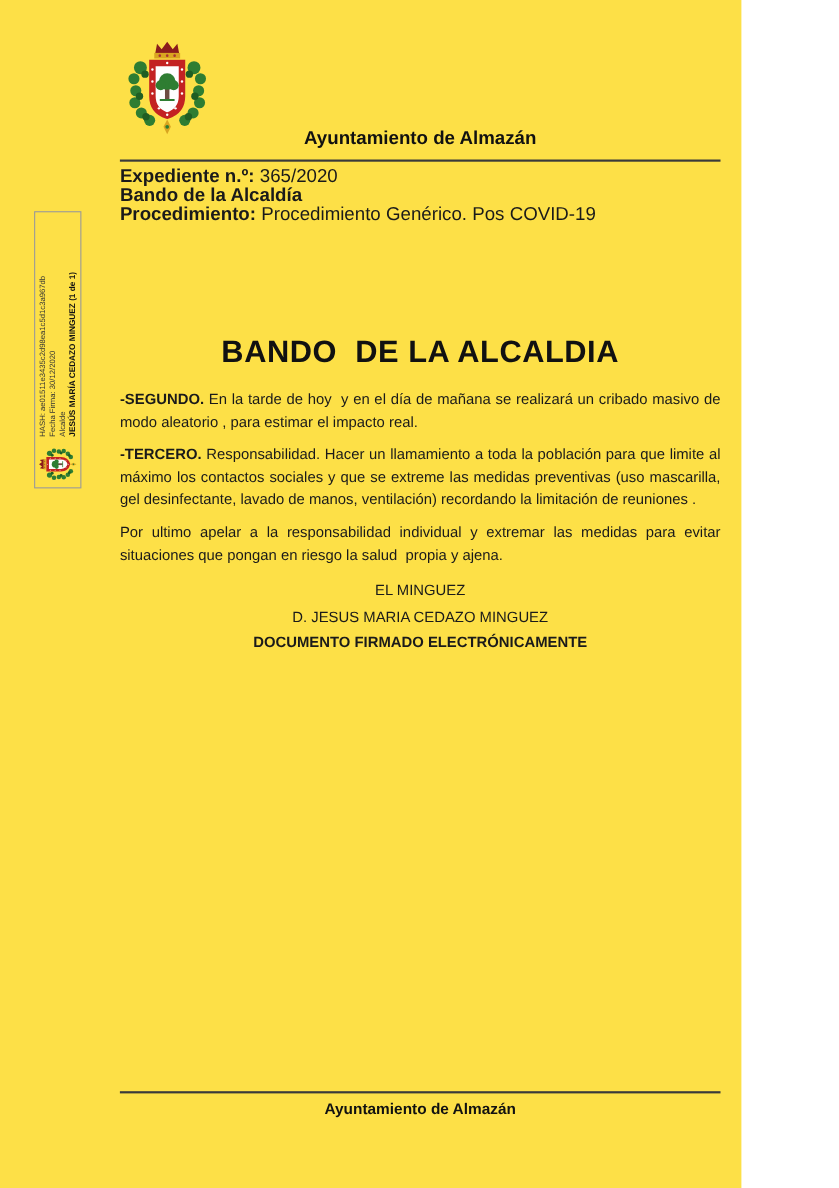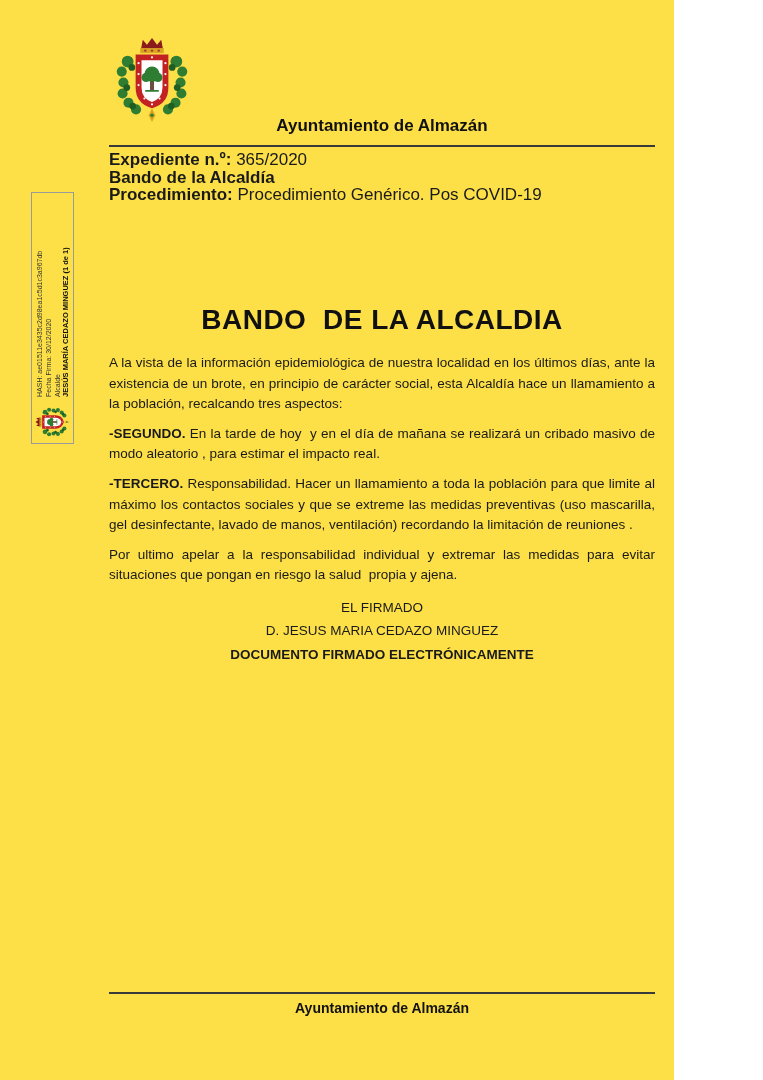--- a/index.html
+++ b/index.html
@@ -124,27 +124,26 @@
 
     <div class="expediente">
       <p><b>Expediente n.º:</b><span> 365/2020</span></p>
       <p><b>Bando de la Alcaldía</b></p>
       <p><b>Procedimiento:</b><span> Procedimiento Genérico. Pos COVID-19</span></p>
     </div>
 
     <div class="doc-title">BANDO  DE LA ALCALDIA</div>
 
     <div class="body-text">
-      <p>A la vista de la información epidemiológica de nuestra localidad en los últimos días, ante la existencia de un brote, en principio de carácter social, esta Alcaldía hace un llamamiento a la población, recalcando tres aspectos:</p>
       <p><b>-SEGUNDO.</b><span> En la tarde de hoy  y en el día de mañana se realizará un cribado masivo de modo aleatorio , para estimar el impacto real.</span></p>
       <p><b>-TERCERO.</b><span> Responsabilidad. Hacer un llamamiento a toda la población para que limite al máximo los contactos sociales y que se extreme las medidas preventivas (uso mascarilla, gel desinfectante, lavado de manos, ventilación) recordando la limitación de reuniones .</span></p>
       <p>Por ultimo apelar a la responsabilidad individual y extremar las medidas para evitar situaciones que pongan en riesgo la salud  propia y ajena.</p>
 
       <div class="signature">
-        <div>EL FIRMADO</div>
+        <div>EL MINGUEZ</div>
         <div>D. JESUS MARIA CEDAZO MINGUEZ</div>
         <div class="sig-note">DOCUMENTO FIRMADO ELECTRÓNICAMENTE</div>
       </div>
     </div>
   </div>
 
   <div class="footer">
     <div class="footer-rule"></div>
     <p class="footer-org">Ayuntamiento de Almazán</p>
   </div>

